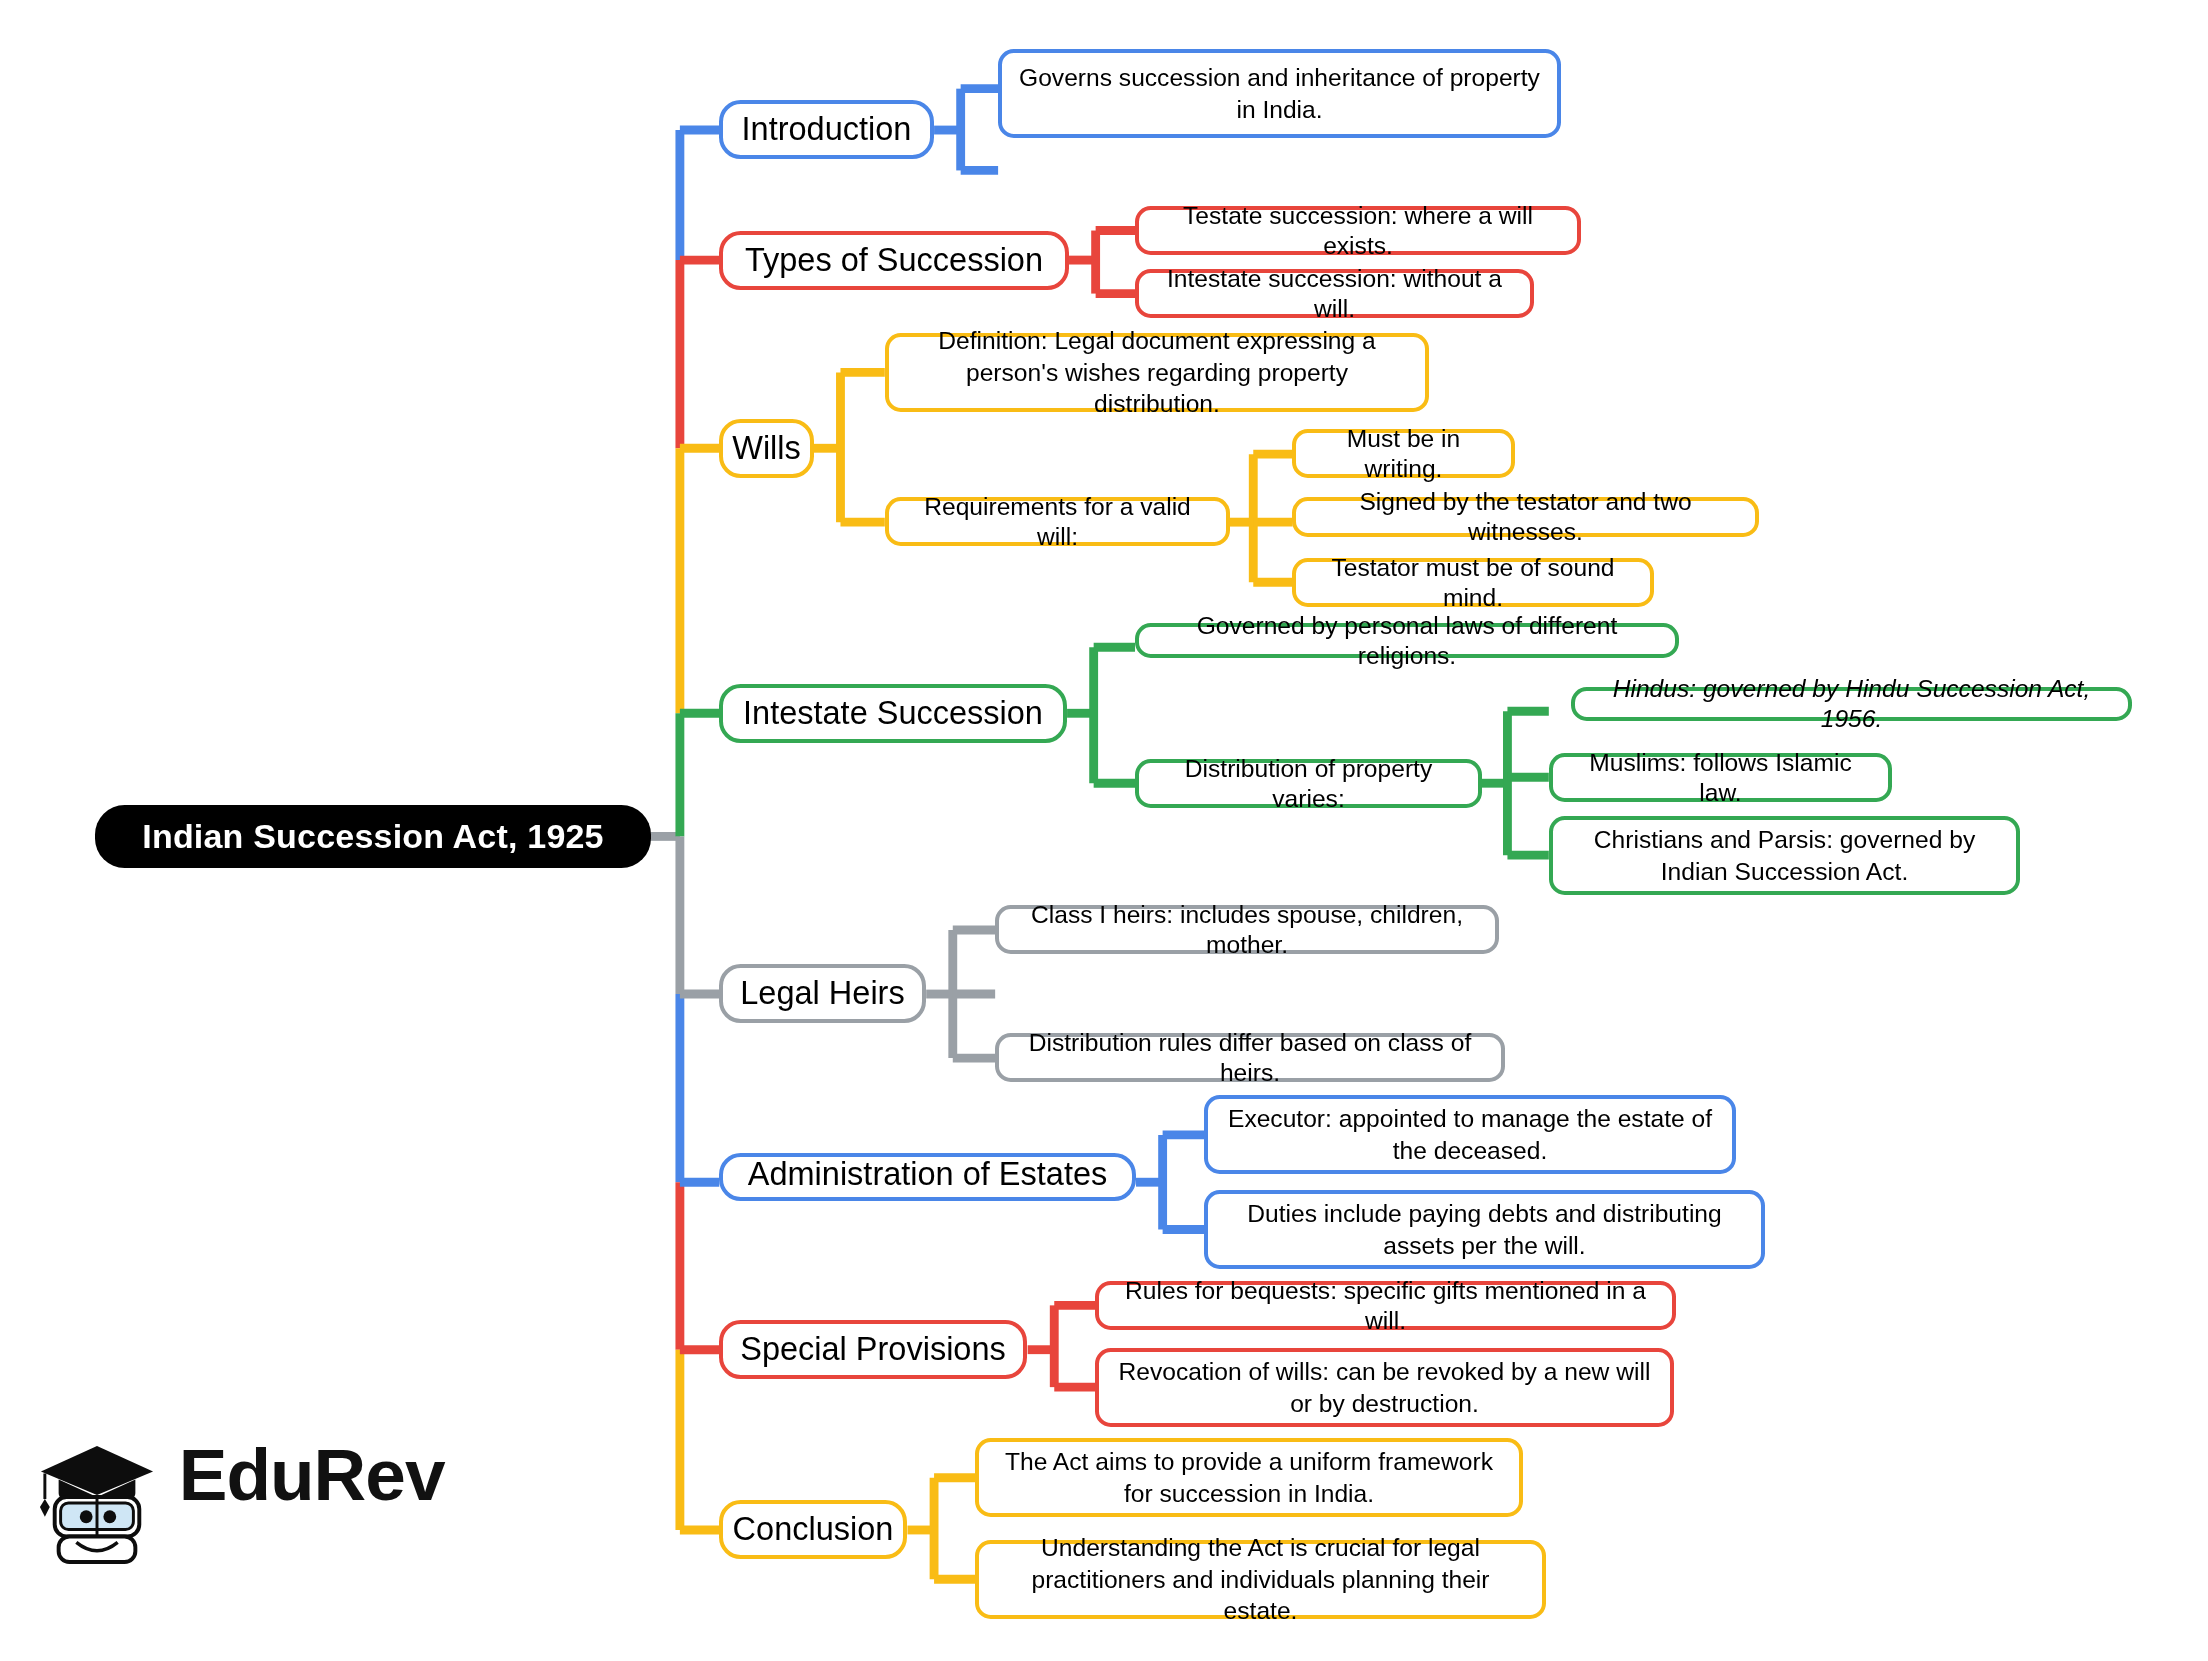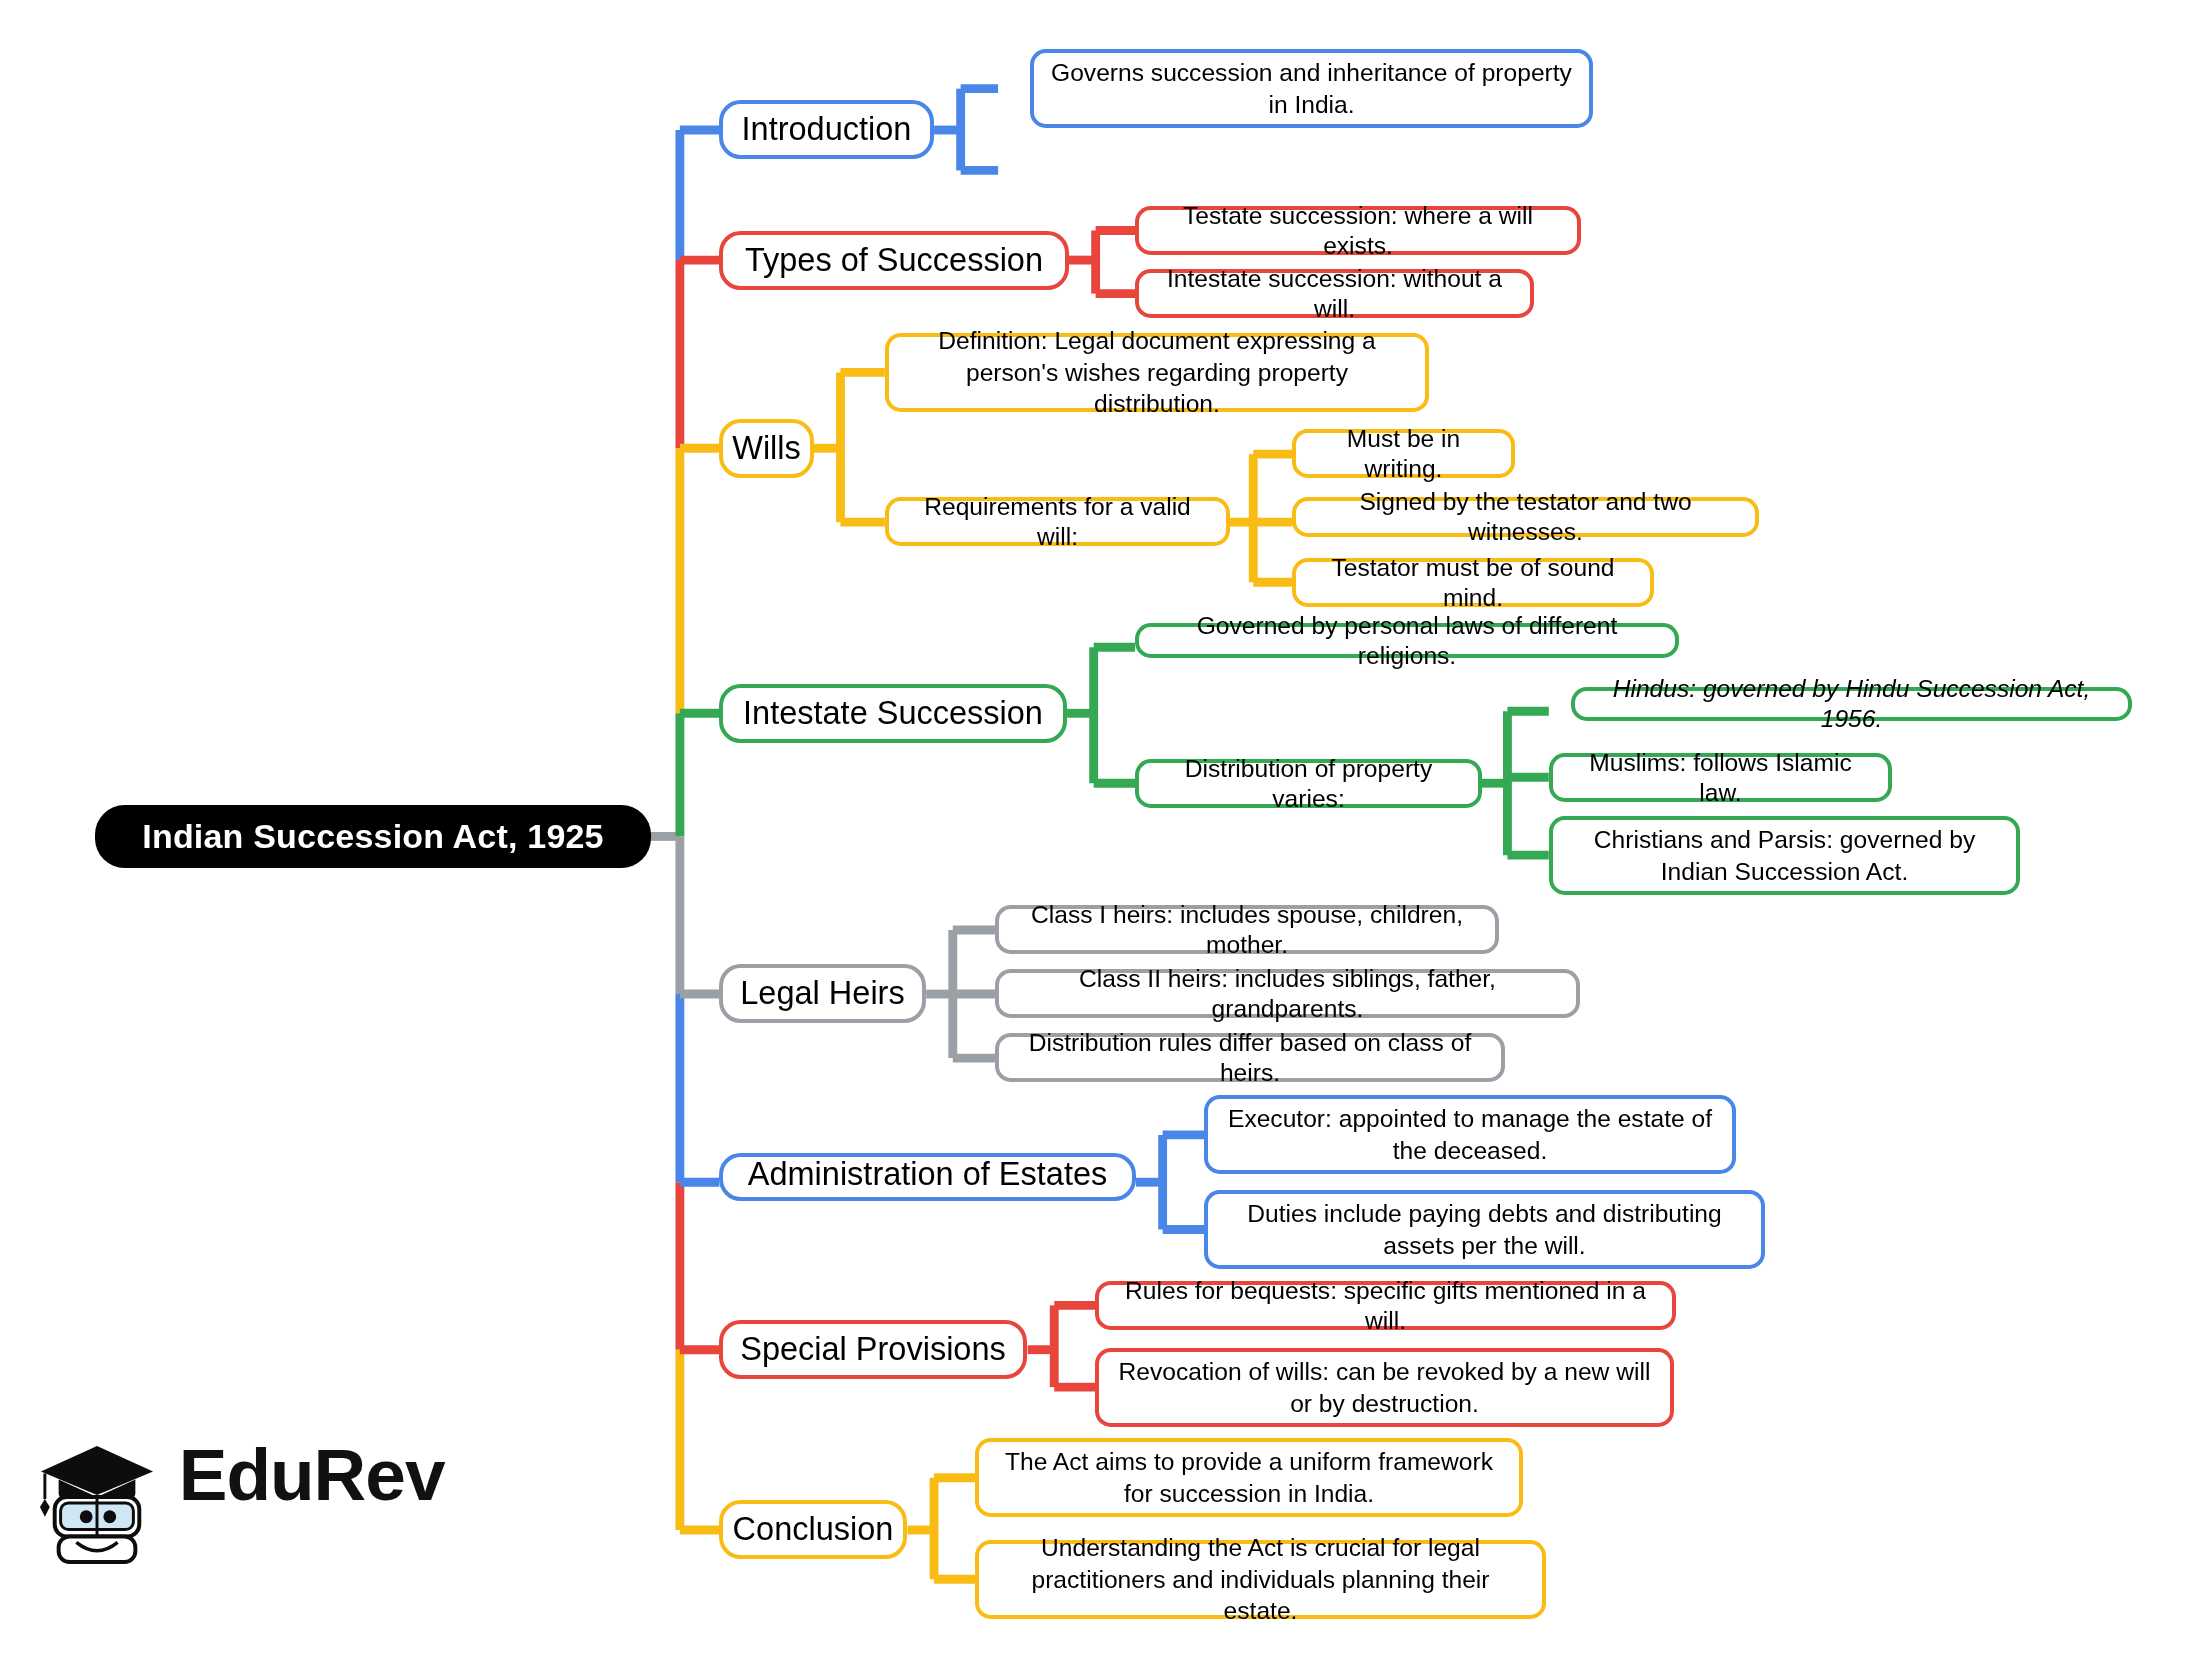--- a/index.html
+++ b/index.html
@@ -167,21 +167,21 @@
     </g>
   </svg>
 
   <div class="node root" style="left:95px; top:805px; width:556px; height:63px;">
     <span>Indian Succession Act, 1925</span>
   </div>
 
   <div class="node topic" style="left:719px; top:100px; width:215px; height:59px; border-color:#4a86e8;">
     <span>Introduction</span>
   </div>
-  <div class="node leaf two-line" style="left:998px; top:49px; width:563px; height:79px; border-color:#4a86e8;margin-left:32px;">
+  <div class="node leaf two-line" style="left:998px; top:49px; width:563px; height:89px; border-color:#4a86e8;">
     <span>Governs succession and inheritance of property in India.</span>
   </div>
 
   <div class="node topic" style="left:719px; top:231px; width:350px; height:59px; border-color:#e8453c;">
     <span>Types of Succession</span>
   </div>
   <div class="node leaf" style="left:1135px; top:206px; width:446px; height:49px; border-color:#e8453c;">
     <span>Testate succession: where a will exists.</span>
   </div>
   <div class="node leaf" style="left:1135px; top:269px; width:399px; height:49px; border-color:#e8453c;">
@@ -224,23 +224,20 @@
   </div>
   <div class="node leaf two-line" style="left:1549px; top:816px; width:471px; height:79px; border-color:#34a853;">
     <span>Christians and Parsis: governed by Indian Succession Act.</span>
   </div>
 
   <div class="node topic" style="left:719px; top:964px; width:207px; height:59px; border-color:#9aa0a6;">
     <span>Legal Heirs</span>
   </div>
   <div class="node leaf" style="left:995px; top:905px; width:504px; height:49px; border-color:#9aa0a6;">
     <span>Class I heirs: includes spouse, children, mother.</span>
-  </div>
-  <div class="node leaf" style="left:995px; top:969px; width:585px; height:49px; border-color:#9aa0a6;">
-    <span>Class II heirs: includes siblings, father, grandparents.</span>
   </div>
   <div class="node leaf" style="left:995px; top:1033px; width:510px; height:49px; border-color:#9aa0a6;">
     <span>Distribution rules differ based on class of heirs.</span>
   </div>
 
   <div class="node topic" style="left:719px; top:1153px; width:417px; height:48px; border-color:#4a86e8;align-items:flex-end;">
     <span>Administration of Estates</span>
   </div>
   <div class="node leaf two-line" style="left:1204px; top:1095px; width:532px; height:79px; border-color:#4a86e8;">
     <span>Executor: appointed to manage the estate of the deceased.</span>

